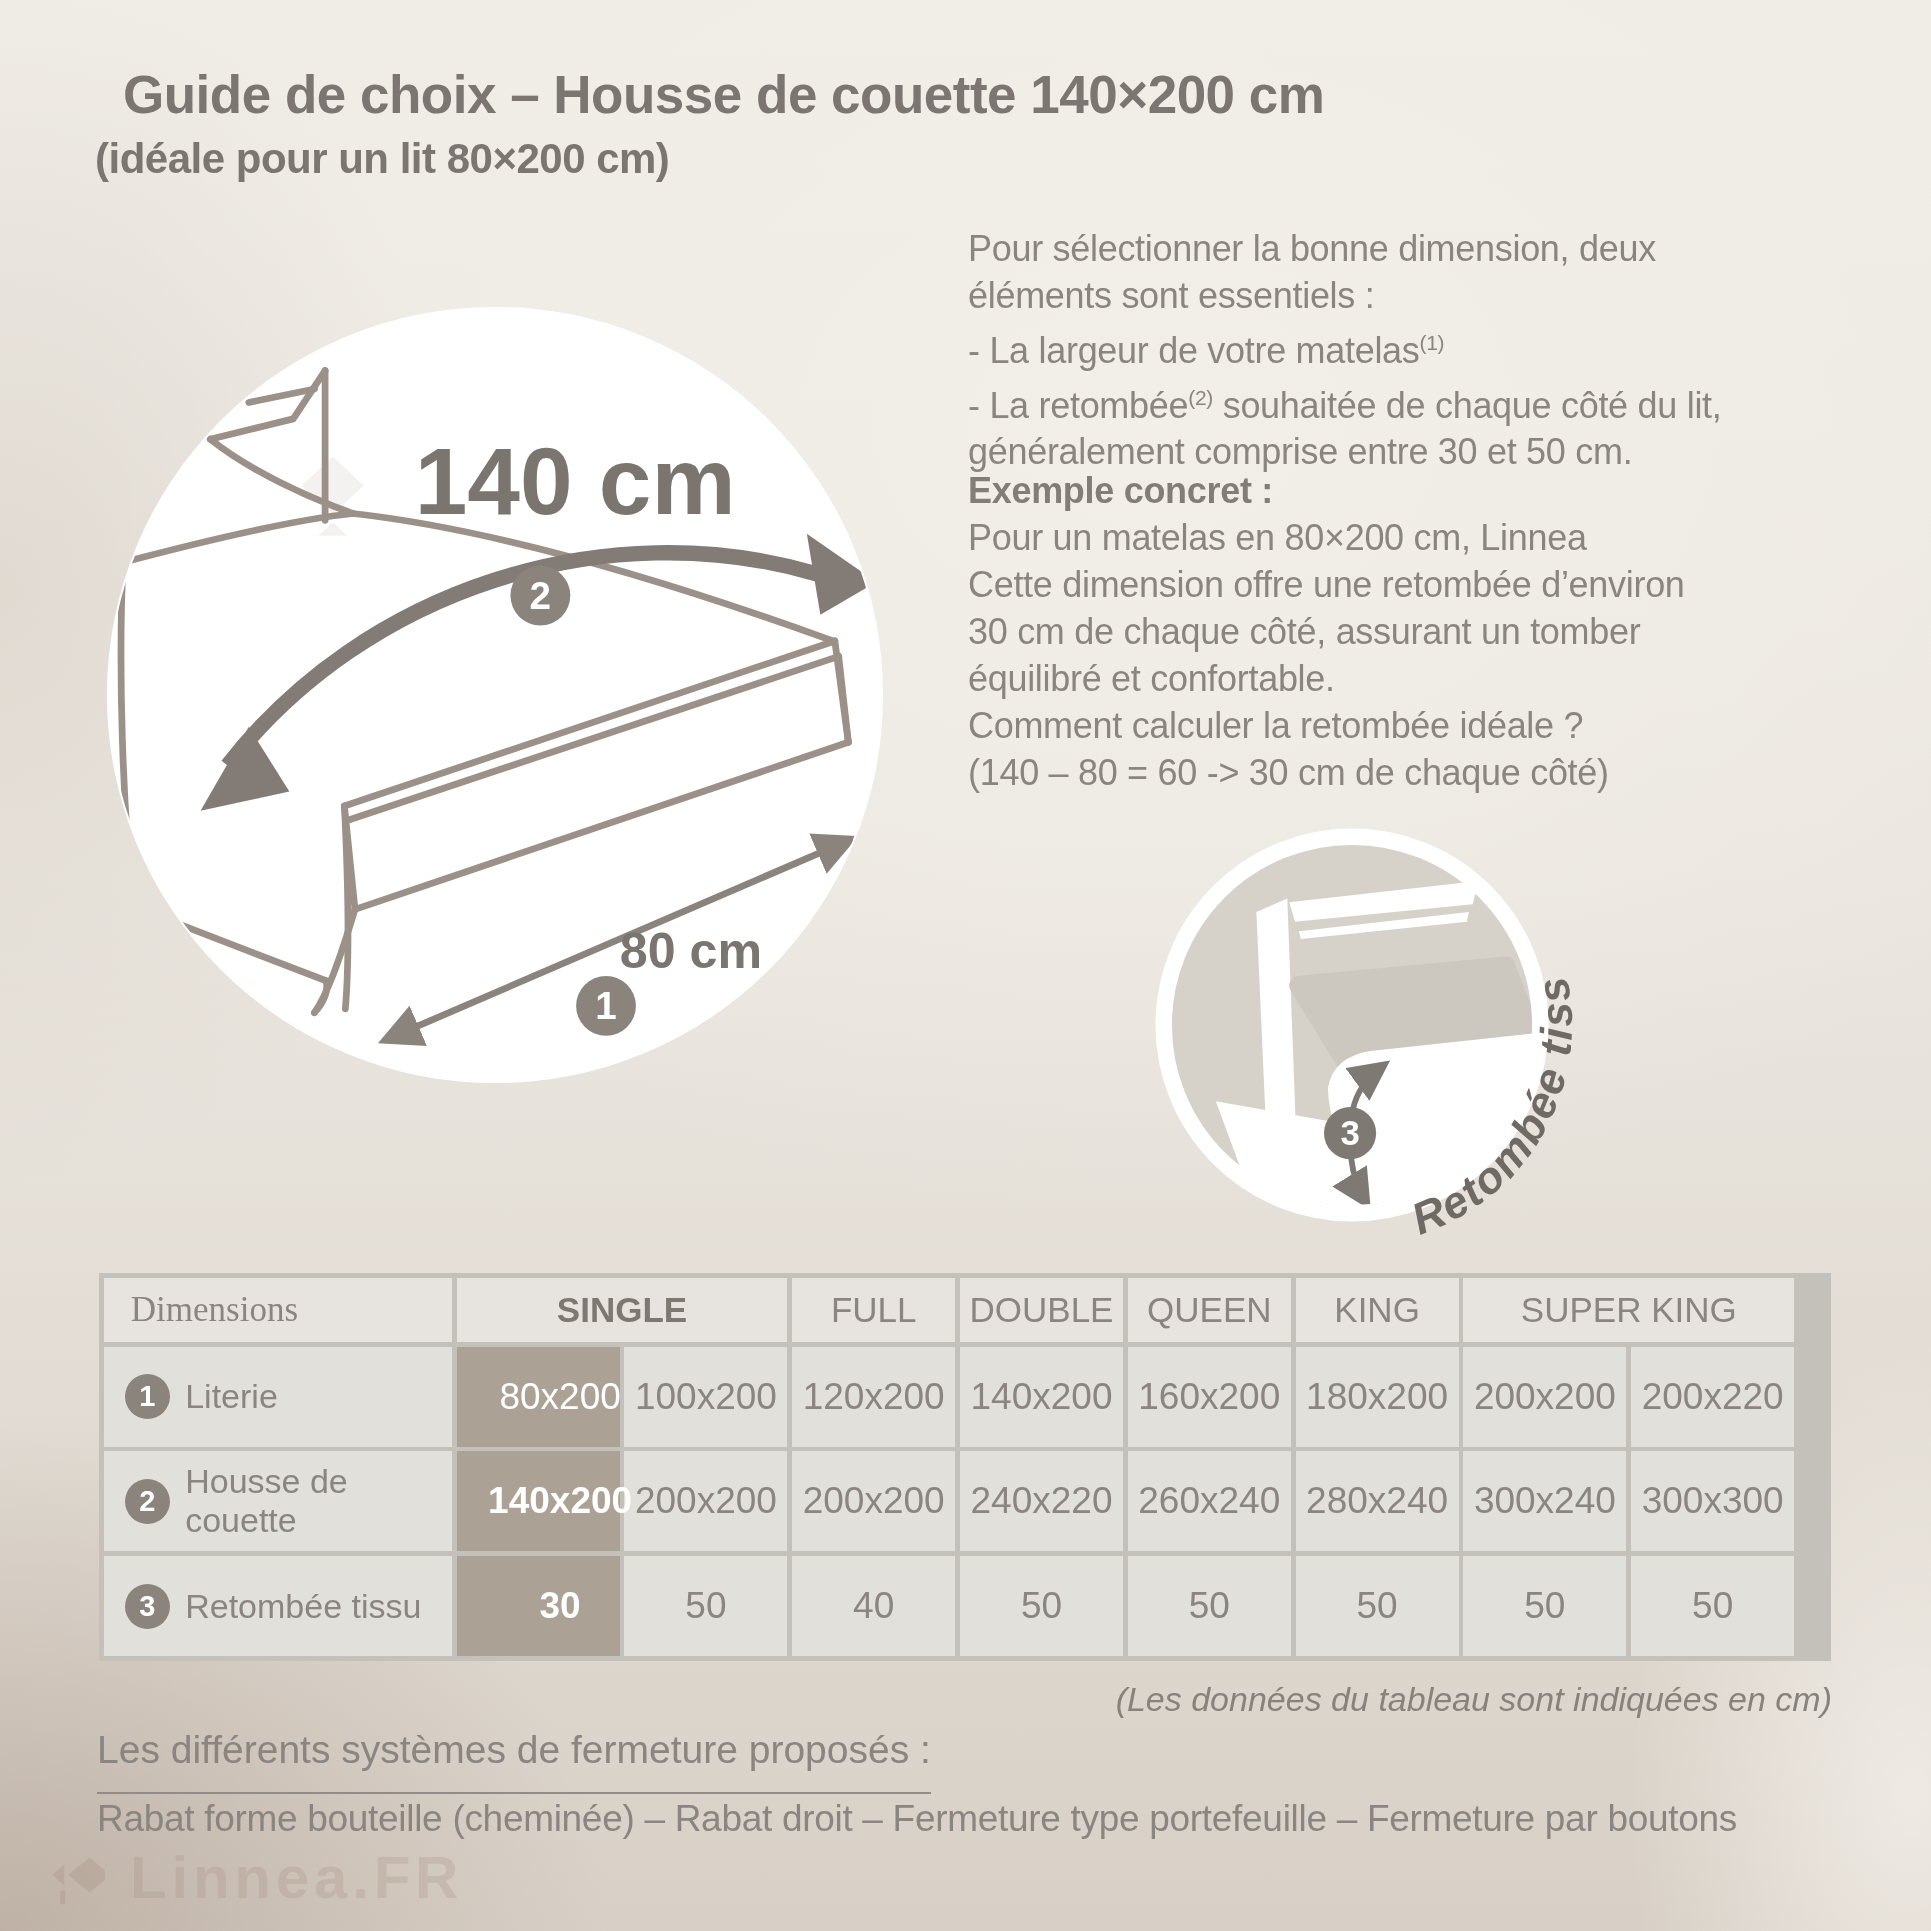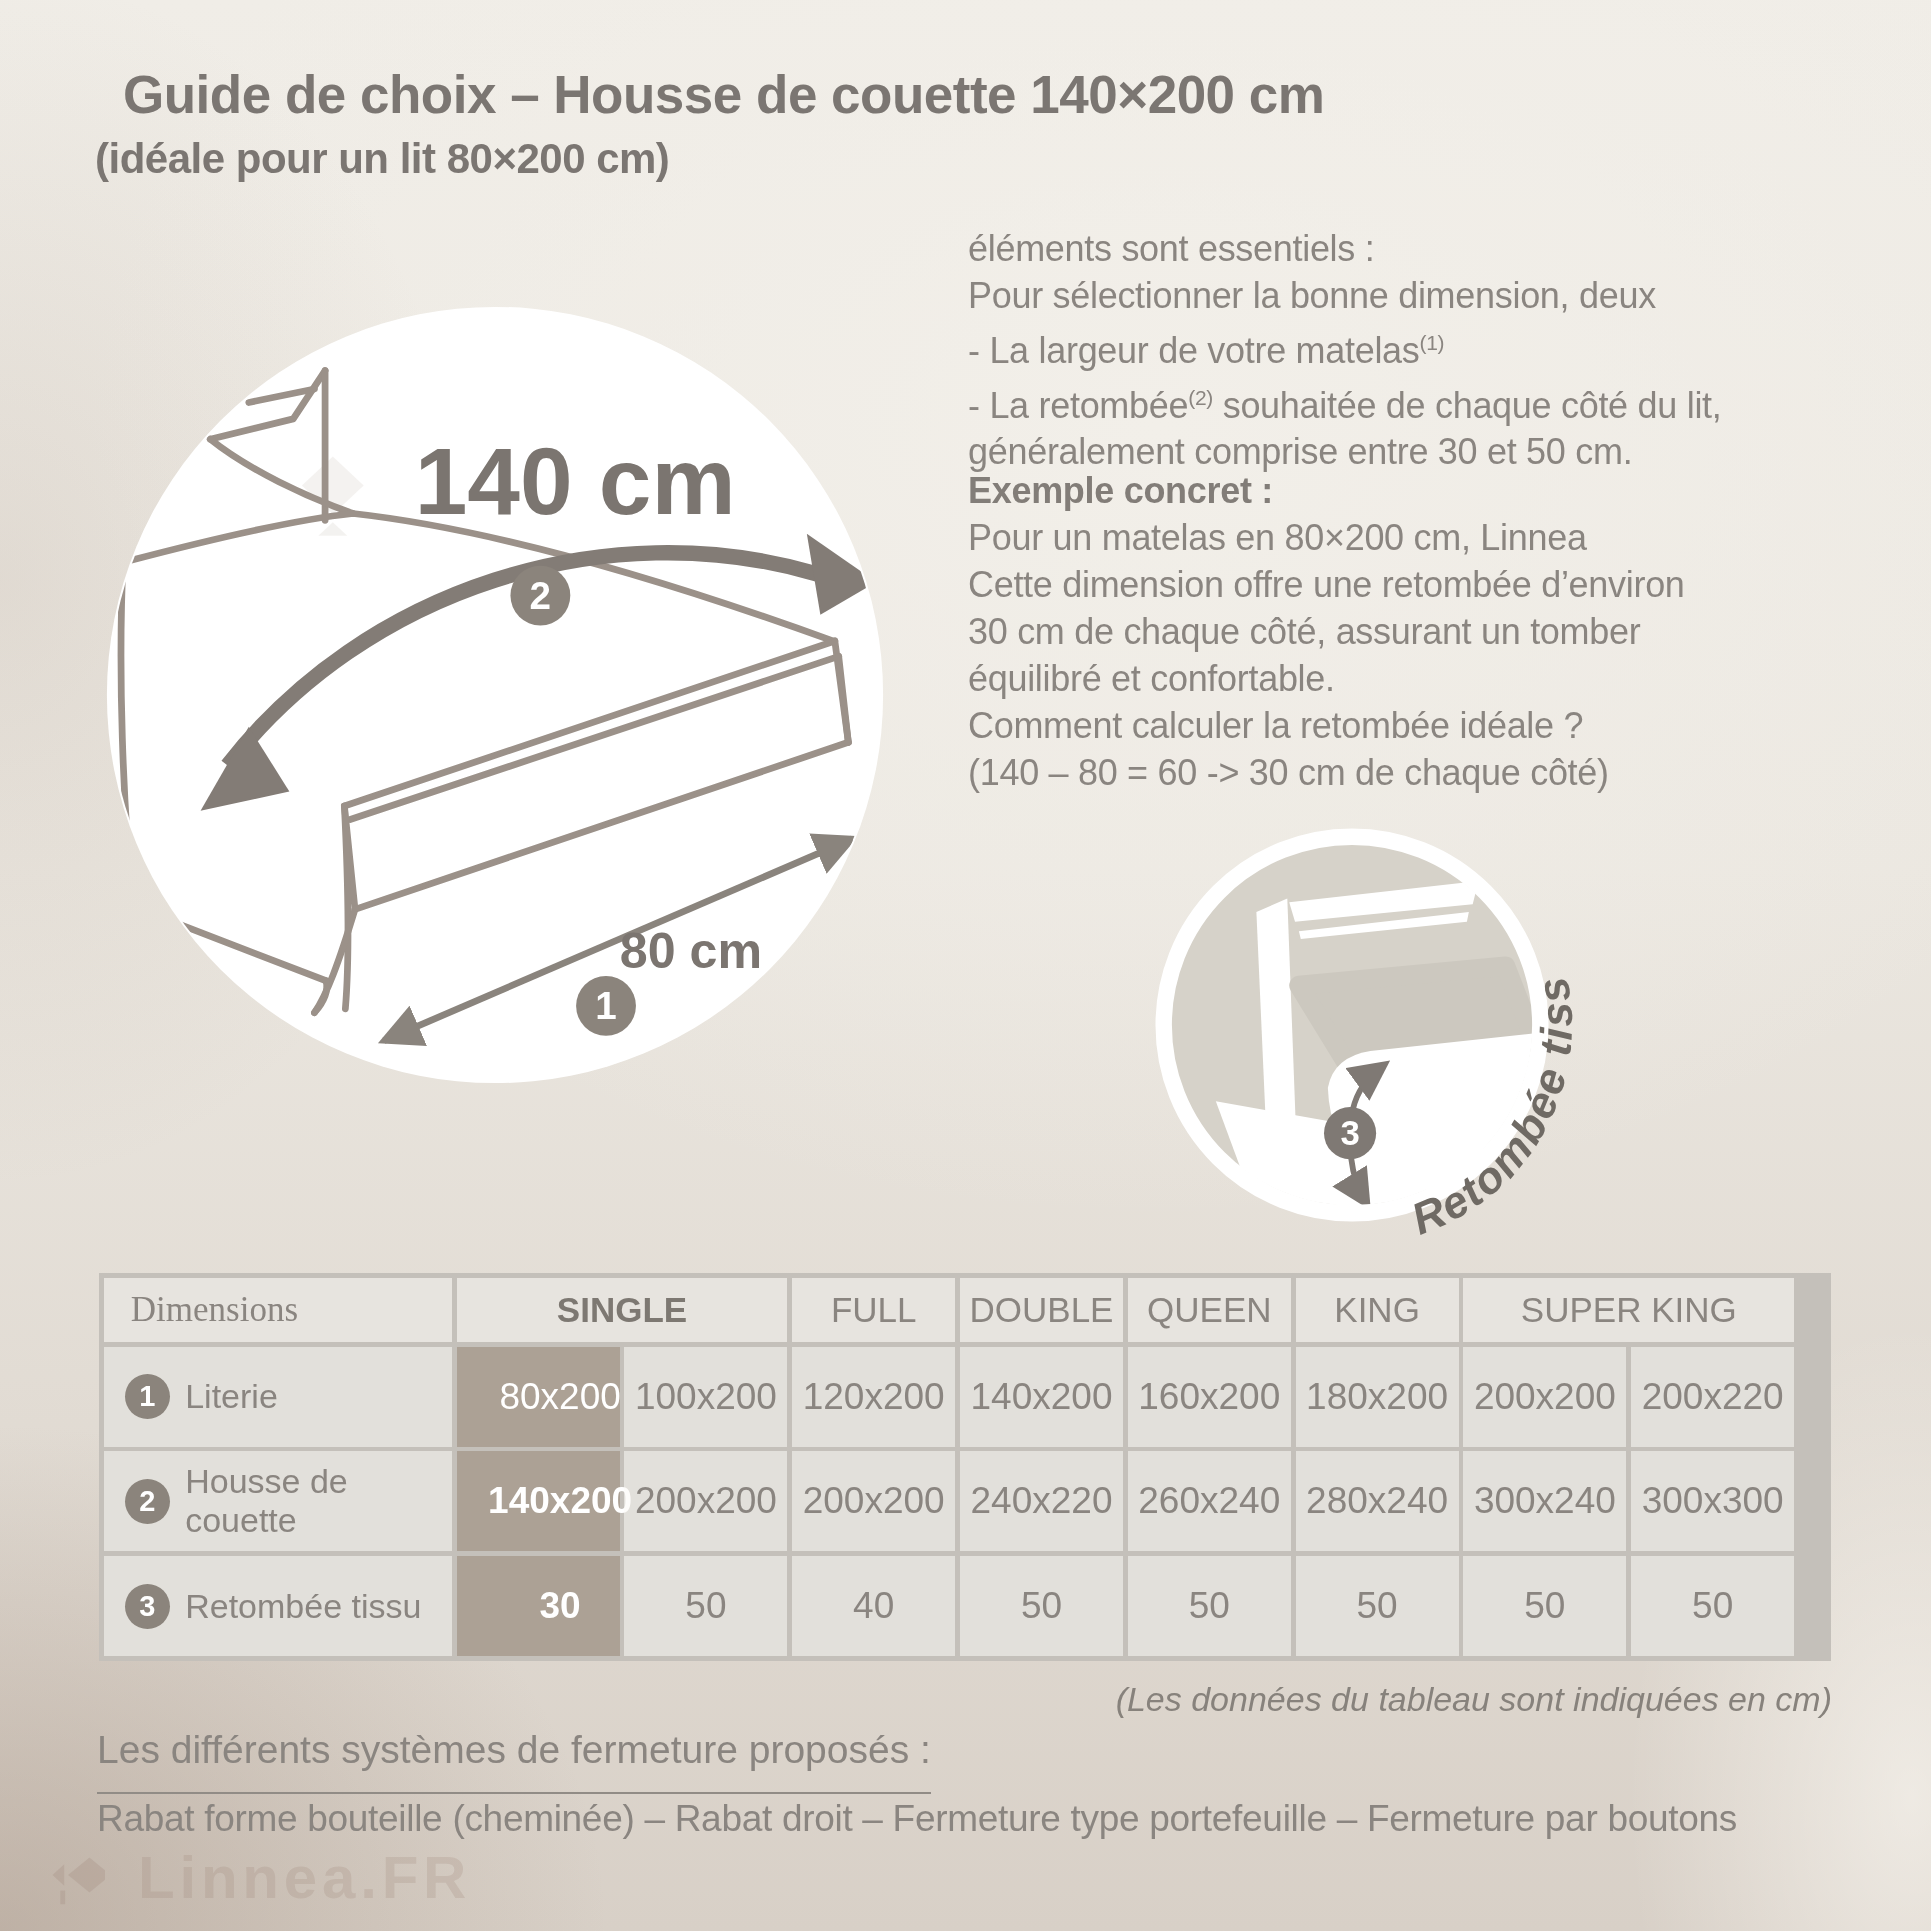--- a/index.html
+++ b/index.html
@@ -51,38 +51,38 @@
   .td-hl{background:var(--hl-bg);color:var(--hl-text);padding-left:44px;}
   .td-hl.strong{font-weight:bold;}
   .badge{flex:0 0 auto;width:45px;height:45px;border-radius:50%;background:var(--badge-bg);color:#fff;
          display:inline-flex;align-items:center;justify-content:center;font-size:29px;font-weight:bold;}
   
   .note{position:absolute;left:963px;top:1680px;width:869px;text-align:right;font-size:34px;font-style:italic;color:#87827c;}
   .closures-h{position:absolute;left:97px;top:1728px;font-size:39px;color:var(--text);}
   .closures-h span{display:inline-block;border-bottom:2.9px solid #918c86;padding-bottom:20px;}
   .closures-l{position:absolute;left:97px;top:1798px;width:1815px;font-size:37px;color:var(--text);letter-spacing:-0.3px;}
   
-  .wm{position:absolute;left:35px;top:1842px;display:flex;align-items:center;gap:33px;opacity:0.55;}
+  .wm{position:absolute;left:35px;top:1842px;display:flex;align-items:center;gap:25px;opacity:0.55;}
   .wm-text{font-size:60px;font-weight:bold;letter-spacing:4.8px;color:rgba(153,126,114,0.38);}
   
   svg text{font-family:"Liberation Sans", sans-serif;}
 </style>
 </head>
 <body>
 
 <div class="page">
 
   <div class="hdr">
     <h1>Guide de choix – Housse de couette 140×200 cm</h1>
     <h2>(idéale pour un lit 80×200 cm)</h2>
   </div>
 
   <div class="textblock tb-intro">
+    <div>Pour sélectionner la bonne dimension, deux</div>
     <div>éléments sont essentiels :</div>
-    <div>Pour sélectionner la bonne dimension, deux</div>
     <div><span>- La largeur de votre matelas</span><sup>(1)</sup></div>
     <div><span>- La retombée</span><sup>(2)</sup><span> souhaitée de chaque côté du lit,</span></div>
     <div>généralement comprise entre 30 et 50 cm.</div>
   </div>
 
   <div class="textblock tb-example">
     <div class="bold">Exemple concret :</div>
     <div>Pour un matelas en 80×200 cm, Linnea</div>
     <div>Cette dimension offre une retombée d’environ</div>
     <div>30 cm de chaque côté, assurant un tomber</div>

